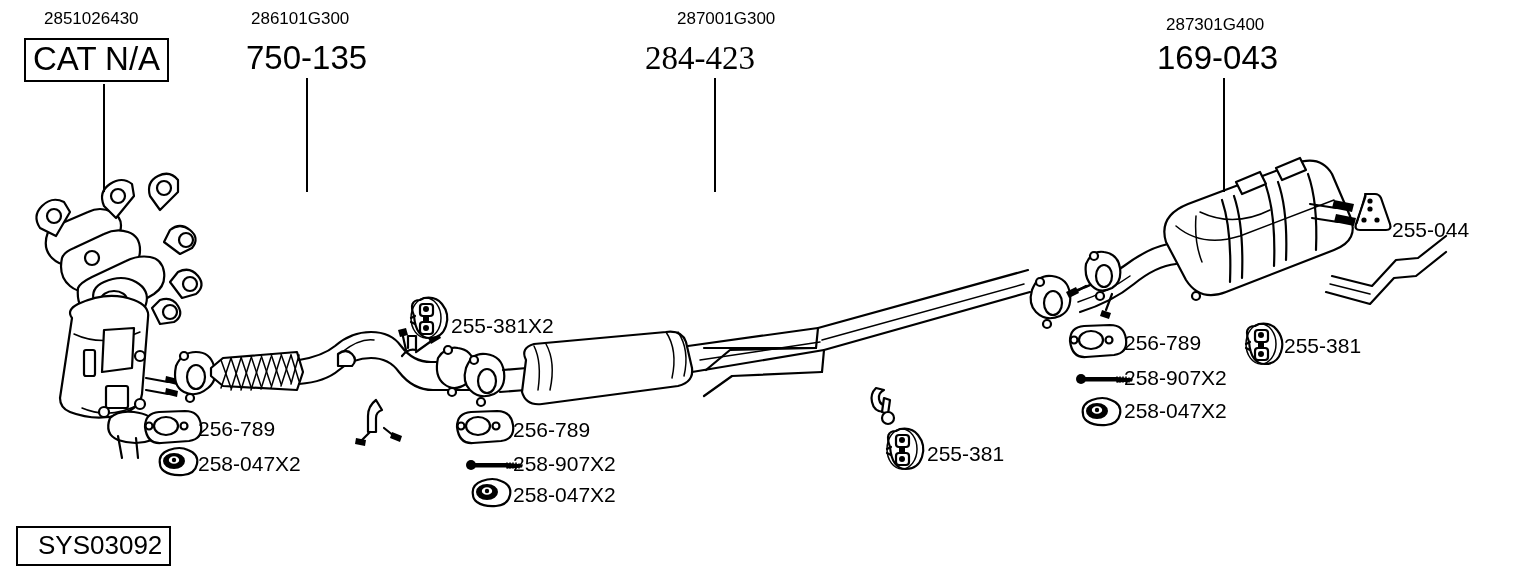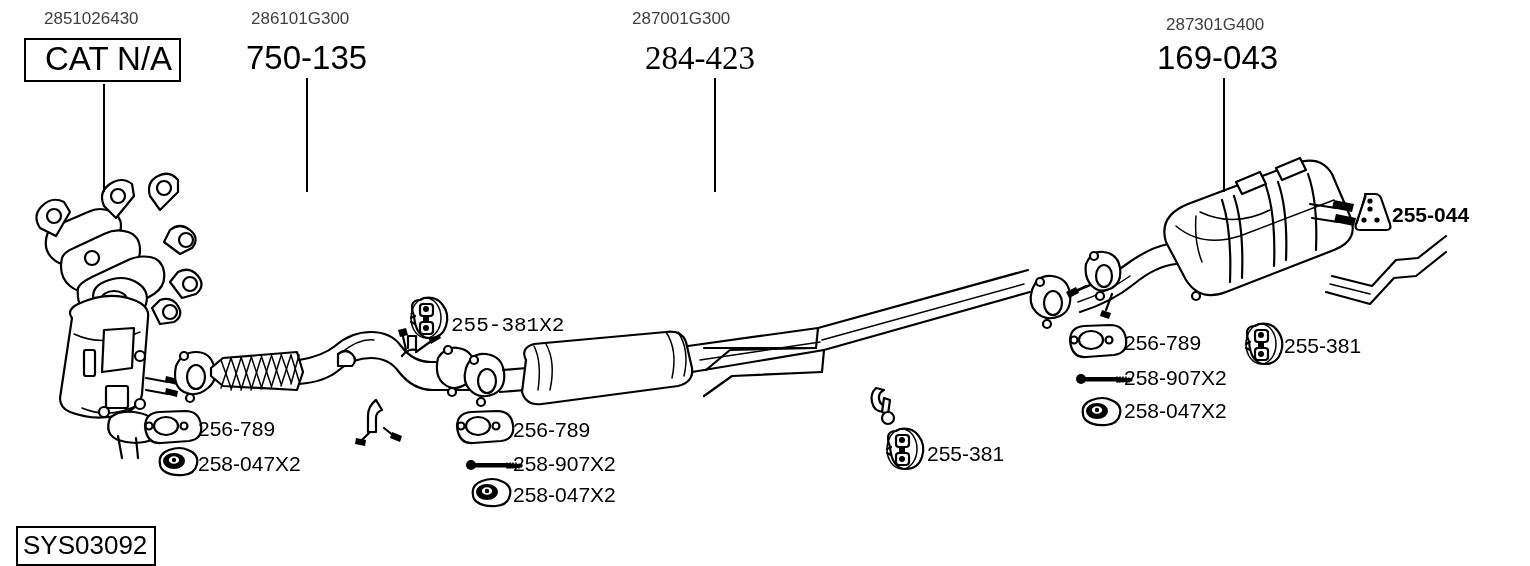--- a/index.html
+++ b/index.html
@@ -6,32 +6,32 @@
   body{
     width:1530px;height:566px;position:relative;overflow:hidden;
     font-family:"Liberation Sans","DejaVu Sans",sans-serif;
     color:#000;
   }
   #stage{position:absolute;left:0;top:0;width:1530px;height:566px;}
 
   
   .partcode{
     position:absolute;font-size:17px;line-height:19px;white-space:nowrap;
-    letter-spacing:0px;color:#404040;
+    letter-spacing:0px;color:#000000;
   }
   .partname{
     position:absolute;font-size:33px;line-height:36px;white-space:nowrap;
     color:#000;
   }
   .partname.boxed{
-    border:2px solid #000;padding:1px 7px 3px 19px;
+    border:2px solid #000;padding:1px 7px 3px 7px;
   }
   .syscode{
     position:absolute;font-size:26px;line-height:30px;white-space:nowrap;
-    border:2px solid #000;padding:2px 7px 4px 5px;color:#000;
+    border:2px solid #000;padding:2px 7px 4px 20px;color:#000;
   }
   .hwlabel{
     position:absolute;font-size:21px;line-height:24px;white-space:nowrap;color:#000;
   }
 
   
   .leader{position:absolute;width:2px;background:#000;}
 
   
   .art{position:absolute;left:0;top:0;width:1530px;height:566px;pointer-events:none;}
@@ -268,35 +268,35 @@
     <use href="#g-bracket" x="1352" y="192"></use>
   </svg>
 
   <div id="labels">
       <div class="partcode" style="left: 44px; top: 9px;">2851026430</div>
       <div class="partname boxed" style="left: 24px; top: 38px;">CAT N/A</div>
       <div class="leader" style="left: 103px; top: 84px; height: 108px;"></div>
       <div class="partcode" style="left: 251px; top: 9px; text-align: right;">286101G300</div>
       <div class="partname" style="left: 246px; top: 40px;">750-135</div>
       <div class="leader" style="left: 306px; top: 78px; height: 114px;"></div>
-      <div class="partcode" style="left: 632px; top: 9px;">287001G300</div>
+      <div class="partcode" style="left: 677px; top: 9px;">287001G300</div>
       <div class="partname" style="left: 645px; top: 40px; font-family: Liberation Serif, serif;">284-423</div>
       <div class="leader" style="left: 714px; top: 78px; height: 114px;"></div>
       <div class="partcode" style="left: 1166px; top: 15px;">287301G400</div>
       <div class="partname" style="left: 1157px; top: 40px;">169-043</div>
       <div class="leader" style="left: 1223px; top: 78px; height: 114px;"></div>
       <div class="hwlabel" style="left: 198px; top: 417px;">256-789</div>
       <div class="hwlabel" style="left: 198px; top: 452px;">258-047X2</div>
-      <div class="hwlabel" style="left: 451px; top: 314px; font-family: Liberation Mono, monospace;">255-381X2</div>
+      <div class="hwlabel" style="left: 451px; top: 314px;">255-381X2</div>
       <div class="hwlabel" style="left: 513px; top: 418px;">256-789</div>
       <div class="hwlabel" style="left: 513px; top: 452px;">258-907X2</div>
       <div class="hwlabel" style="left: 513px; top: 483px;">258-047X2</div>
       <div class="hwlabel" style="left: 927px; top: 442px;">255-381</div>
       <div class="hwlabel" style="left: 1124px; top: 331px;">256-789</div>
       <div class="hwlabel" style="left: 1124px; top: 366px;">258-907X2</div>
       <div class="hwlabel" style="left: 1124px; top: 399px;">258-047X2</div>
       <div class="hwlabel" style="left: 1284px; top: 334px;">255-381</div>
-      <div class="hwlabel" style="left: 1392px; top: 203px; font-weight: bold;">255-044</div>
+      <div class="hwlabel" style="left: 1392px; top: 218px;">255-044</div>
     </div>
 
   <div class="syscode" id="syscode" style="left: 16px; top: 526px;">SYS03092</div>
 
 </div>
 
 </body></html>

